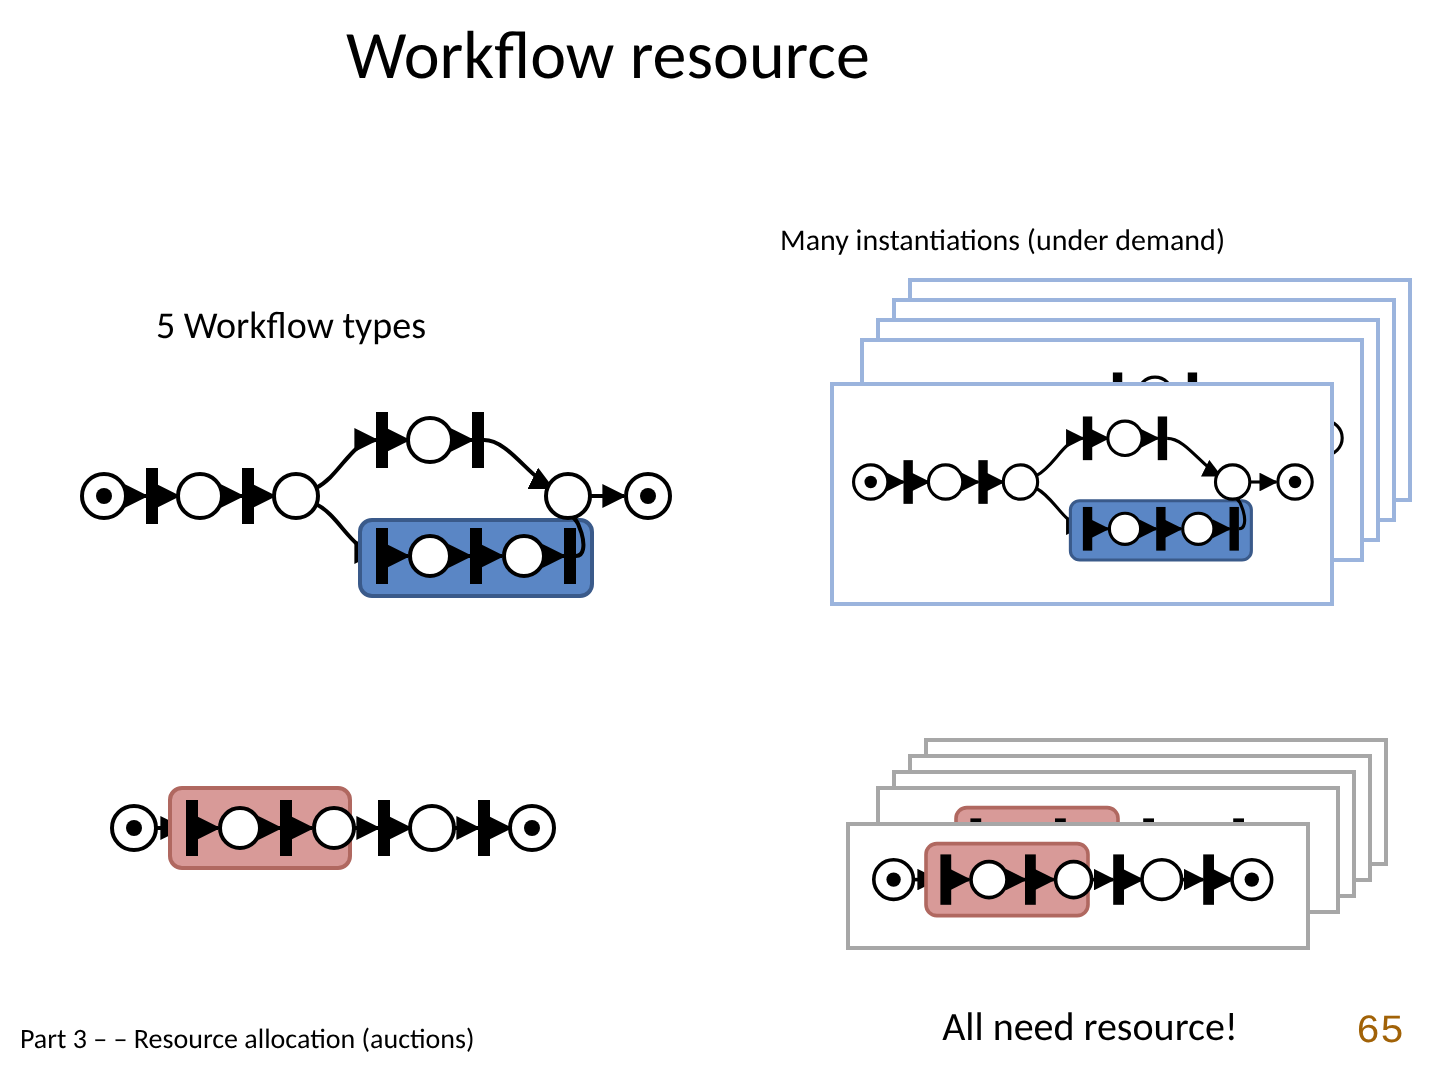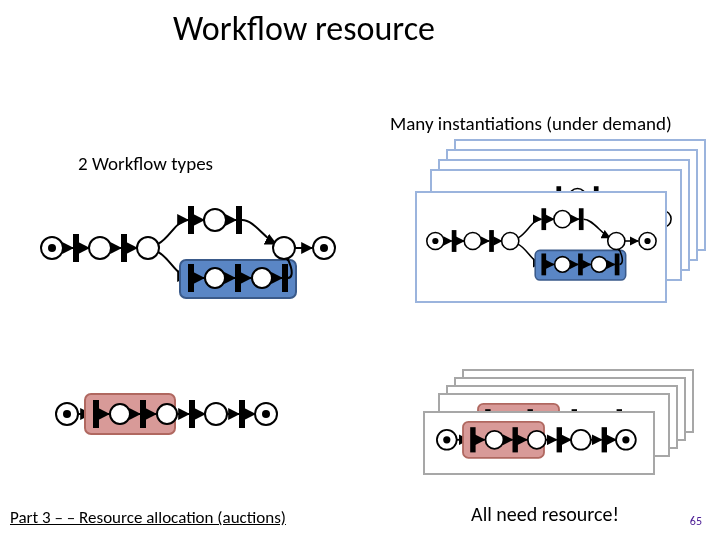--- a/index.html
+++ b/index.html
@@ -24,49 +24,49 @@
     width: 608px;
     text-align: center;
     font-size: 34px;
     line-height: 1.1;
   }
   .subtitle-right {
     position: absolute;
     top: 112px;
     left: 390px;
     width: 320px;
-    font-size: 19px;
+    font-size: 15px;
   }
   .subtitle-left {
     position: absolute;
     top: 152px;
     left: 78px;
     font-size: 19px;
   }
   .footer-left {
     position: absolute;
     bottom: 12px;
     left: 10px;
-    font-size: 17px;
-    text-decoration: underline;
+    font-size: 14px;
   }
   .footer-center {
     position: absolute;
     bottom: 14px;
     left: 430px;
     width: 230px;
     text-align: center;
     font-size: 20px;
   }
   .pagenum {
     position: absolute;
     bottom: 12px;
     right: 18px;
-    font-size: 12px;
-    color: #4c1d95;
+    font-size: 20px;
+    color: #a16207;
+    font-family: Liberation Mono, monospace;
   }
   svg.canvas {
     position: absolute;
     left: 0;
     top: 0;
   }
   
   .place { fill: #fff; stroke: #000; stroke-width: 2; }
   .token { fill: #000; }
   .trans { fill: #000; }
@@ -78,21 +78,21 @@
 </style>
 </head>
 <body>
 
 <div class="slide">
 
   <div class="title">
     <span>Workflow resource</span><br>
   </div>
 
-  <div class="subtitle-left">2 Workflow types</div>
+  <div class="subtitle-left">5 Workflow types</div>
   <div class="subtitle-right">Many instantiations (under demand)</div>
 
   <div class="footer-left">Part 3 – – Resource allocation (auctions)</div>
   <div class="footer-center">All need resource!</div>
   <div class="pagenum">65</div>
 
   <svg class="canvas" width="720" height="540">
     <defs>
       <marker id="ah" viewBox="0 0 10 10" refX="9" refY="5" markerWidth="6" markerHeight="6" orient="auto">
         <path d="M0,0 L10,5 L0,10 z" fill="#000"></path>

